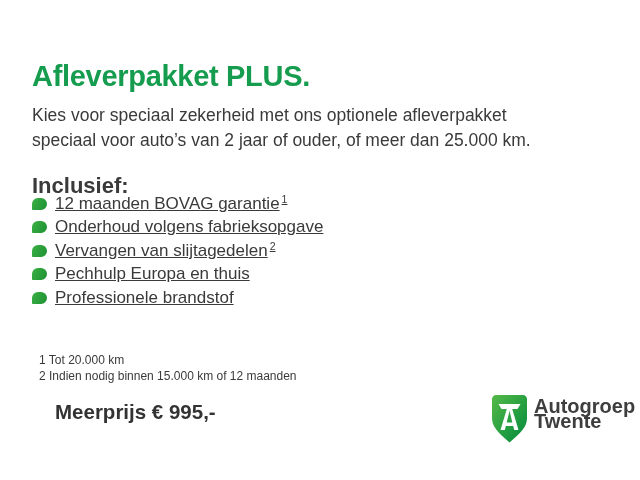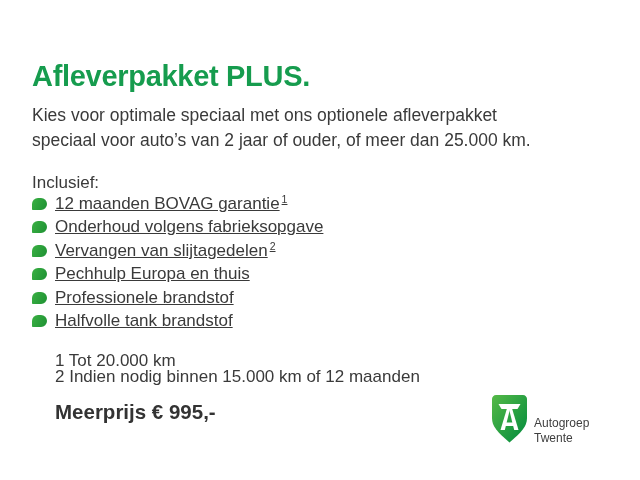--- a/index.html
+++ b/index.html
@@ -20,62 +20,62 @@
     font-size:29px;font-weight:800;letter-spacing:-0.3px;
     color:var(--accent-green);white-space:nowrap;
   }
   .intro{
     position:absolute;left:32px;top:103px;
     font-size:17.5px;line-height:25px;color:var(--text-dark);
   }
   .intro div{white-space:nowrap;}
   .inclusief-heading{
     position:absolute;left:32px;top:173px;
-    font-size:17px;font-weight:400;color:var(--text-dark);white-space:nowrap;
+    font-size:22px;font-weight:700;color:var(--text-dark);white-space:nowrap;
   }
   ul.checklist{
     position:absolute;left:32px;top:192px;list-style:none;
   }
   ul.checklist li{
     height:23.5px;display:flex;align-items:center;white-space:nowrap;text-decoration:underline;
   }
   .bullet{
     width:15px;height:12px;flex:0 0 15px;margin-right:8px;
     border-radius:8px 8px 8px 1px;
     background:linear-gradient(115deg,var(--bullet-green-light),var(--bullet-green-dark));
   }
   .item-text{font-size:17px;color:var(--text-dark);}
   .item-sup{font-size:10.5px;vertical-align:super;position:relative;top:-5px;margin-left:2px;color:var(--text-dark);}
   .footnotes{
-    position:absolute;left:55px;top:353px;
-    font-size:17px;line-height:15.5px;color:var(--text-dark);
+    position:absolute;left:39px;top:353px;
+    font-size:12px;line-height:15.5px;color:var(--text-dark);
   }
   .footnotes div{white-space:nowrap;}
   .price-label{
     position:absolute;left:55px;top:400px;
     font-size:20.5px;font-weight:700;color:#333333;white-space:nowrap;
   }
   .logo{
     position:absolute;left:492px;top:395px;width:130px;height:50px;display:flex;align-items:flex-start;
   }
   .logo-shield{width:35px;height:48px;flex:0 0 35px;}
   .logo-wordmark{
-    margin-left:7px;margin-top:21px;
-    font-size:12px;font-weight:400;line-height:15px;color:var(--logo-text);
+    margin-left:7px;margin-top:4px;
+    font-size:20px;font-weight:700;line-height:15px;color:var(--logo-text);
   }
 </style>
 </head>
 <body>
 
 <div class="canvas">
 
   <div class="page-title">Afleverpakket PLUS.</div>
 
   <div class="intro">
-    <div>Kies voor optimale speciaal met ons optionele afleverpakket</div>
+    <div>Kies voor speciaal zekerheid met ons optionele afleverpakket</div>
     <div>speciaal voor auto’s van 2 jaar of ouder, of meer dan 25.000 km.</div>
   </div>
 
   <div class="inclusief-heading">Inclusief:</div>
 
   <ul class="checklist">
     <li>
       <span class="bullet"></span>
       <span class="item-text">12 maanden BOVAG garantie</span>
       <span class="item-sup">1</span>
@@ -91,25 +91,20 @@
       <span class="item-sup">2</span>
     </li>
     <li>
       <span class="bullet"></span>
       <span class="item-text">Pechhulp Europa en thuis</span>
       <span class="item-sup"></span>
     </li>
     <li>
       <span class="bullet"></span>
       <span class="item-text">Professionele brandstof</span>
-      <span class="item-sup"></span>
-    </li>
-    <li>
-      <span class="bullet"></span>
-      <span class="item-text">Halfvolle tank brandstof</span>
       <span class="item-sup"></span>
     </li>
   </ul>
 
   <div class="footnotes">
     <div>1 Tot 20.000 km</div>
     <div>2 Indien nodig binnen 15.000 km of 12 maanden</div>
   </div>
 
   <div class="price-label">Meerprijs € 995,-</div>

